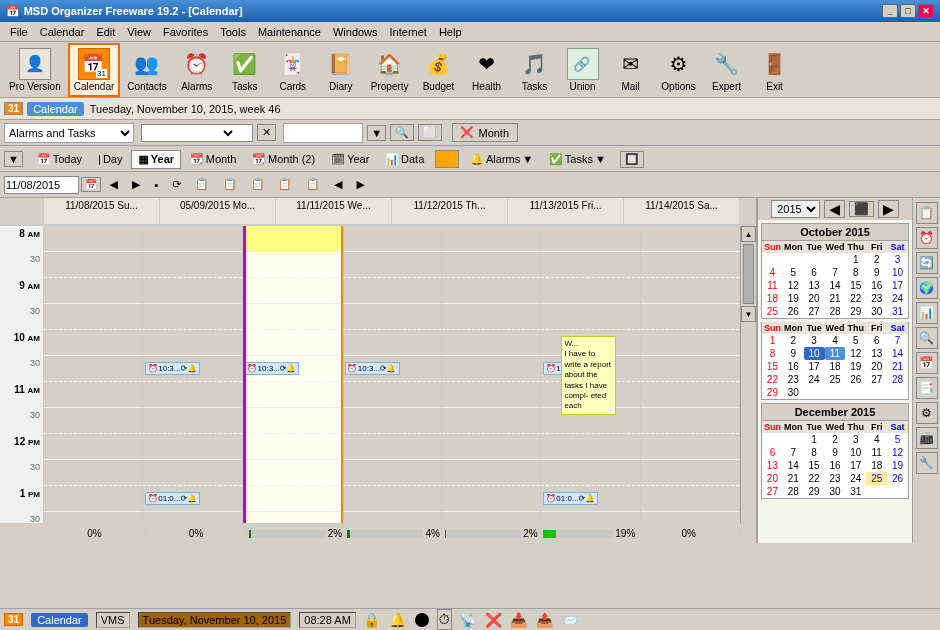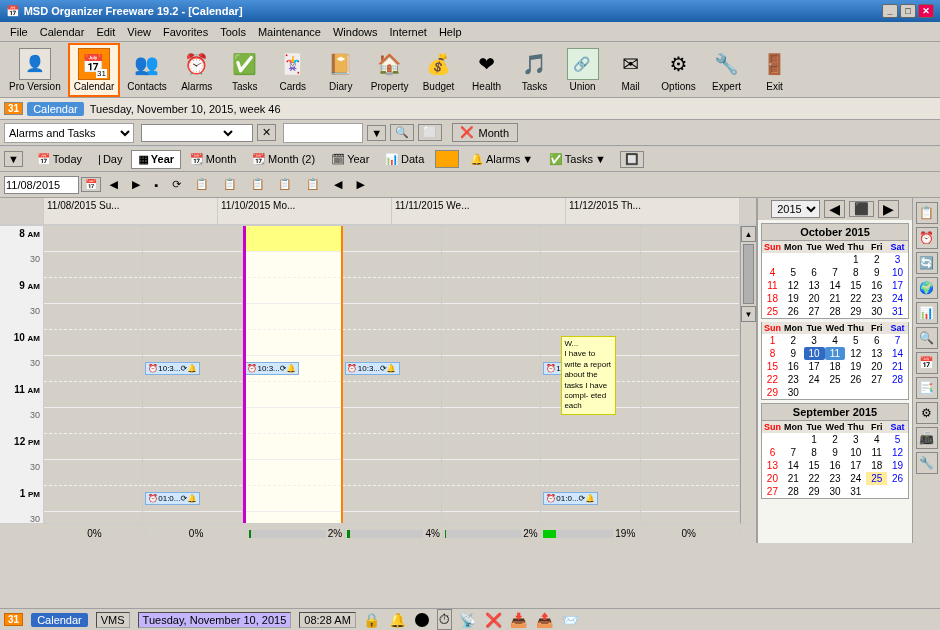--- a/index.html
+++ b/index.html
@@ -28,21 +28,21 @@
     .calendar-tab { background: #4a90d9; color: white; padding: 1px 6px; border-radius: 2px; font-size: 11px; margin-right: 6px; }
     
     
     .sec-toolbar { background: #d4d0c8; height: 26px; display: flex; align-items: center; padding: 0 4px; border-bottom: 1px solid #a0a0a0; gap: 2px; }
     .sec-btn { padding: 2px 6px; background: #d4d0c8; border: 1px solid transparent; cursor: pointer; font-size: 11px; display: flex; align-items: center; gap: 2px; }
     .sec-btn.active { background: #fff; border: 1px solid #888; font-weight: bold; }
     
     
     .nav-toolbar { background: #d4d0c8; height: 26px; display: flex; align-items: center; padding: 0 4px; border-bottom: 1px solid #a0a0a0; gap: 2px; }
     .nav-btn { padding: 2px 5px; background: #d4d0c8; border: 1px solid transparent; cursor: pointer; font-size: 11px; }
-    .cal-day-header { flex: 1; border-right: 1px solid #ccc; padding: 3px 4px; font-size: 10px; text-align: left; overflow: hidden; }
+    .cal-day-header { flex: 1; border-right: 1px solid #ccc; padding: 3px 4px; font-size: 10px; text-align: center; overflow: hidden; }
     
     
     .status-bar { background: #d4d0c8; height: 22px; display: flex; align-items: center; padding: 0 4px; border-top: 1px solid #a0a0a0; font-size: 11px; gap: 8px; position: fixed; bottom: 0; width: 940px; }
     .close-btn { background: #d4d0c8; border: 1px solid #888; padding: 2px 8px; cursor: pointer; font-size: 11px; display: flex; align-items: center; gap: 4px; }
     
     .alarms-combo { width: 130px; height: 20px; border: 1px solid #a0a0a0; background: white; font-size: 11px; }
     
     .search-box { width: 80px; height: 20px; border: 1px solid #a0a0a0; background: white; font-size: 11px; }
   </style>
 </head>
@@ -204,23 +204,25 @@
   <span class="nav-btn">▶</span>
 </div>
 
 <div style="display:flex;height:345px;">
 
   <div style="flex:1;overflow:hidden;display:flex;flex-direction:column;border-right:1px solid #a0a0a0;">
 
     <div style="display:flex;background:#e8e4dc;border-bottom:2px solid #ccc;min-height:28px;">
       <div style="width:44px;border-right:1px solid #ccc;background:#d4d0c8;flex-shrink:0;"></div>
       <div style="flex:1;border-right:1px solid #ccc;padding:2px 3px;font-size:10px;overflow:hidden;cursor:pointer;" class="cal-day-header">11/08/2015 Su...</div>
-      <div style="flex:1;border-right:1px solid #ccc;padding:2px 3px;font-size:10px;overflow:hidden;cursor:pointer;" class="cal-day-header">11/10/2015 Mo...</div>
+      <div style="flex:1;border-right:1px solid #ccc;padding:2px 3px;font-size:10px;overflow:hidden;cursor:pointer;" class="cal-day-header">05/09/2015 Mo...</div>
       <div style="flex:1;border-right:1px solid #ccc;padding:2px 3px;font-size:10px;overflow:hidden;cursor:pointer;" class="cal-day-header">11/11/2015 We...</div>
       <div style="flex:1;border-right:1px solid #ccc;padding:2px 3px;font-size:10px;overflow:hidden;cursor:pointer;" class="cal-day-header">11/12/2015 Th...</div>
+      <div style="flex:1;border-right:1px solid #ccc;padding:2px 3px;font-size:10px;overflow:hidden;cursor:pointer;" class="cal-day-header">11/13/2015 Fri...</div>
+      <div style="flex:1;border-right:1px solid #ccc;padding:2px 3px;font-size:10px;overflow:hidden;cursor:pointer;" class="cal-day-header">11/14/2015 Sa...</div>
       <div style="width:16px;background:#d4d0c8;"></div>
     </div>
 
     <div style="flex:1;overflow:hidden;display:flex;">
 
       <div style="width:44px;flex-shrink:0;background:#f0f0f0;border-right:1px solid #ccc;">
         <div style="height:26px;display:flex;align-items:flex-start;justify-content:flex-end;padding:2px 3px 0 0;border-bottom:1px solid #eee;">
             <span style="font-weight:bold;font-size:10px;">8 <span style="font-size:8px;">AM</span></span>
           </div>
         <div style="height:26px;display:flex;align-items:flex-start;justify-content:flex-end;padding:2px 3px 0 0;border-bottom:1px solid #f0f0f0;">
@@ -542,21 +544,21 @@
           <div style="text-align:center;font-size:10px;padding:1px;"></div>
           <div style="text-align:center;font-size:10px;padding:1px;"></div>
           <div style="text-align:center;font-size:10px;padding:1px;"></div>
           <div style="text-align:center;font-size:10px;padding:1px;"></div>
           <div style="text-align:center;font-size:10px;padding:1px;"></div>
         </div>
       </div>
     </div>
 
     <div style="margin:3px;">
-      <div style="background:#d4d0c8;text-align:center;font-weight:bold;font-size:11px;padding:2px;border:1px solid #a0a0a0;">September 2015</div>
+      <div style="background:#d4d0c8;text-align:center;font-weight:bold;font-size:11px;padding:2px;border:1px solid #a0a0a0;">December 2015</div>
       <div style="border:1px solid #a0a0a0;border-top:none;background:white;">
         <div style="display:grid;grid-template-columns:repeat(7,1fr);background:#e8e4dc;">
           <div style="text-align:center;font-size:9px;font-weight:bold;padding:1px;color:red;">Sun</div>
           <div style="text-align:center;font-size:9px;font-weight:bold;padding:1px;">Mon</div>
           <div style="text-align:center;font-size:9px;font-weight:bold;padding:1px;">Tue</div>
           <div style="text-align:center;font-size:9px;font-weight:bold;padding:1px;">Wed</div>
           <div style="text-align:center;font-size:9px;font-weight:bold;padding:1px;">Thu</div>
           <div style="text-align:center;font-size:9px;font-weight:bold;padding:1px;">Fri</div>
           <div style="text-align:center;font-size:9px;font-weight:bold;padding:1px;color:blue;">Sat</div>
         </div>
@@ -612,21 +614,21 @@
     <div style="width:22px;height:22px;border:1px solid #888;background:#d4d0c8;cursor:pointer;display:flex;align-items:center;justify-content:center;font-size:12px;">⚙</div>
     <div style="width:22px;height:22px;border:1px solid #888;background:#d4d0c8;cursor:pointer;display:flex;align-items:center;justify-content:center;font-size:12px;">📠</div>
     <div style="width:22px;height:22px;border:1px solid #888;background:#d4d0c8;cursor:pointer;display:flex;align-items:center;justify-content:center;font-size:12px;">🔧</div>
   </div>
 </div>
 
 <div class="status-bar">
   <span style="background:#ff8800;color:white;padding:0 3px;font-size:10px;font-weight:bold;border:1px solid #cc6600;">31</span>
   <span style="background:#316ac5;color:white;padding:1px 6px;border-radius:2px;font-size:11px;cursor:pointer;">Calendar</span>
   <span style="border:1px inset #a0a0a0;padding:1px 4px;background:#d4d0c8;">VMS</span>
-  <span style="border:1px inset #a0a0a0;padding:1px 4px;background:#c4b5fd;">Tuesday, November 10, 2015</span>
+  <span style="border:1px inset #a0a0a0;padding:1px 4px;background:#a16207;">Tuesday, November 10, 2015</span>
   <span style="border:1px inset #a0a0a0;padding:1px 4px;background:#d4d0c8;">08:28 AM</span>
   <span style="font-size:14px;">🔒</span>
   <span style="font-size:14px;cursor:pointer;">🔔</span>
   <span style="display:inline-block;width:14px;height:14px;background:#000;border-radius:50%;"></span>
   <span style="font-size:14px;cursor:pointer;background:#d4d0c8;border:1px solid #888;padding:1px;">⏱</span>
   <span style="font-size:14px;cursor:pointer;">📡</span>
   <span style="font-size:14px;cursor:pointer;">❌</span>
   <span style="font-size:14px;cursor:pointer;">📥</span>
   <span style="font-size:14px;cursor:pointer;">📤</span>
   <span style="font-size:14px;cursor:pointer;">📨</span>

